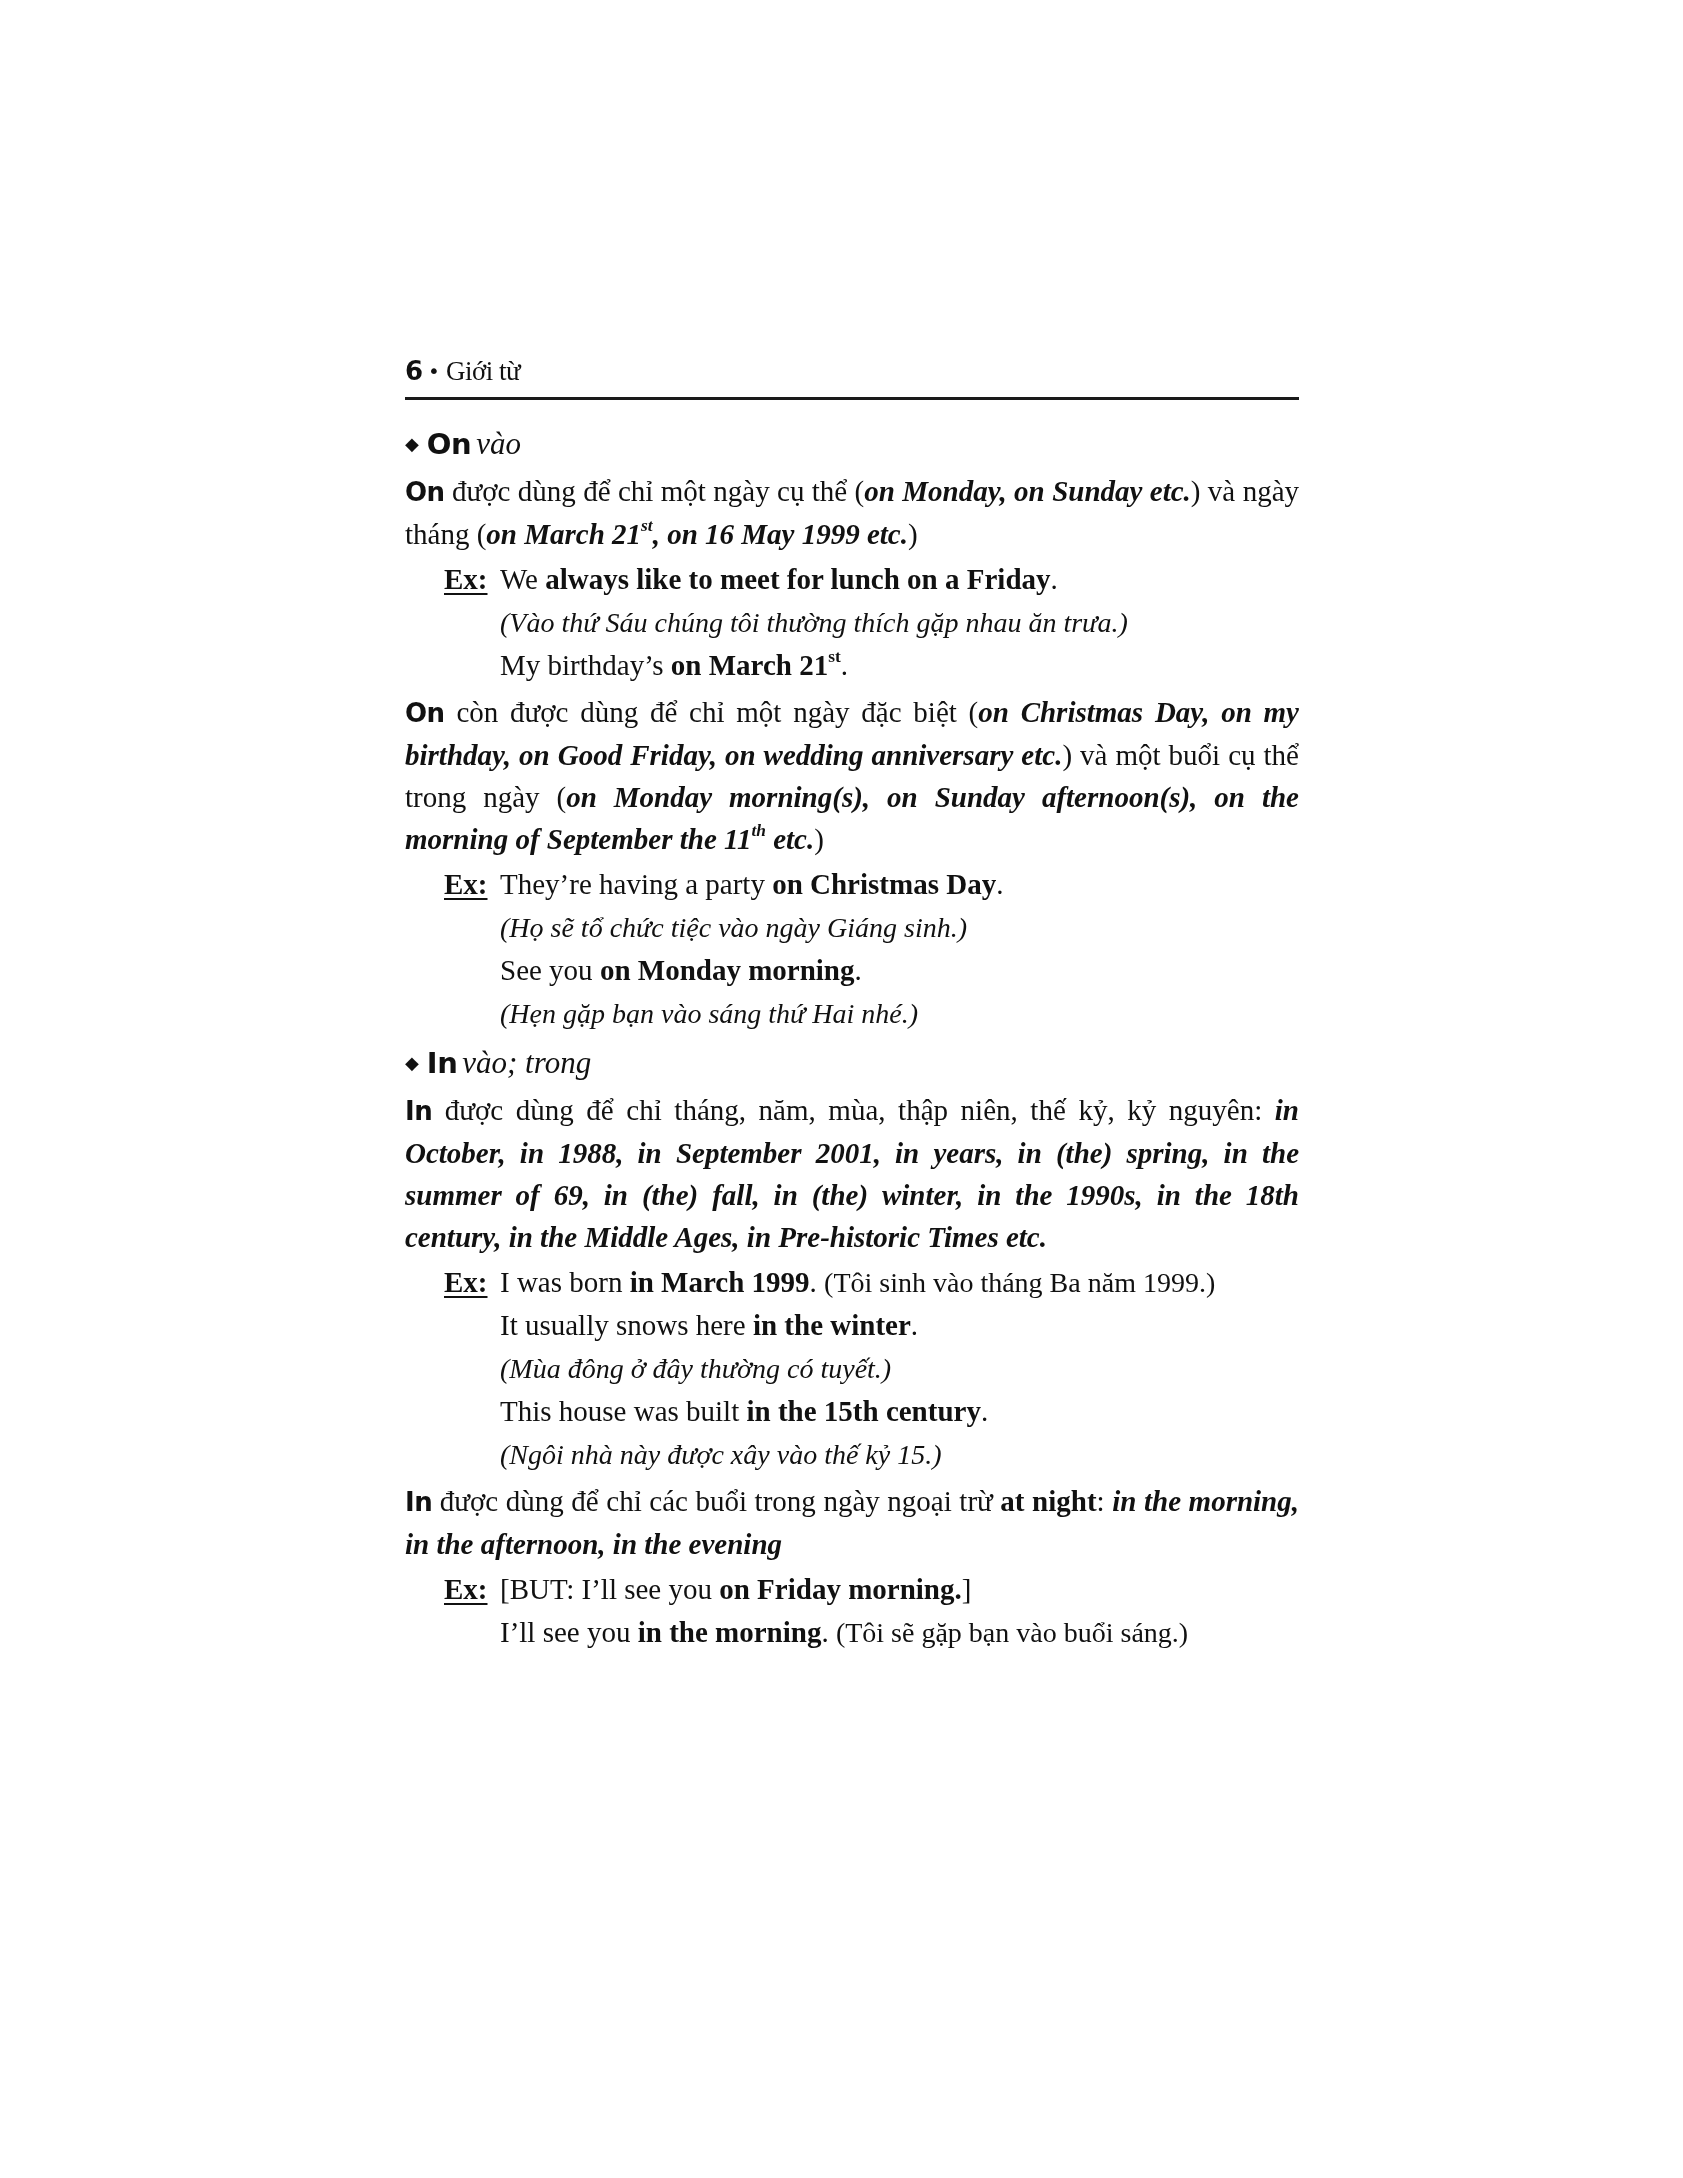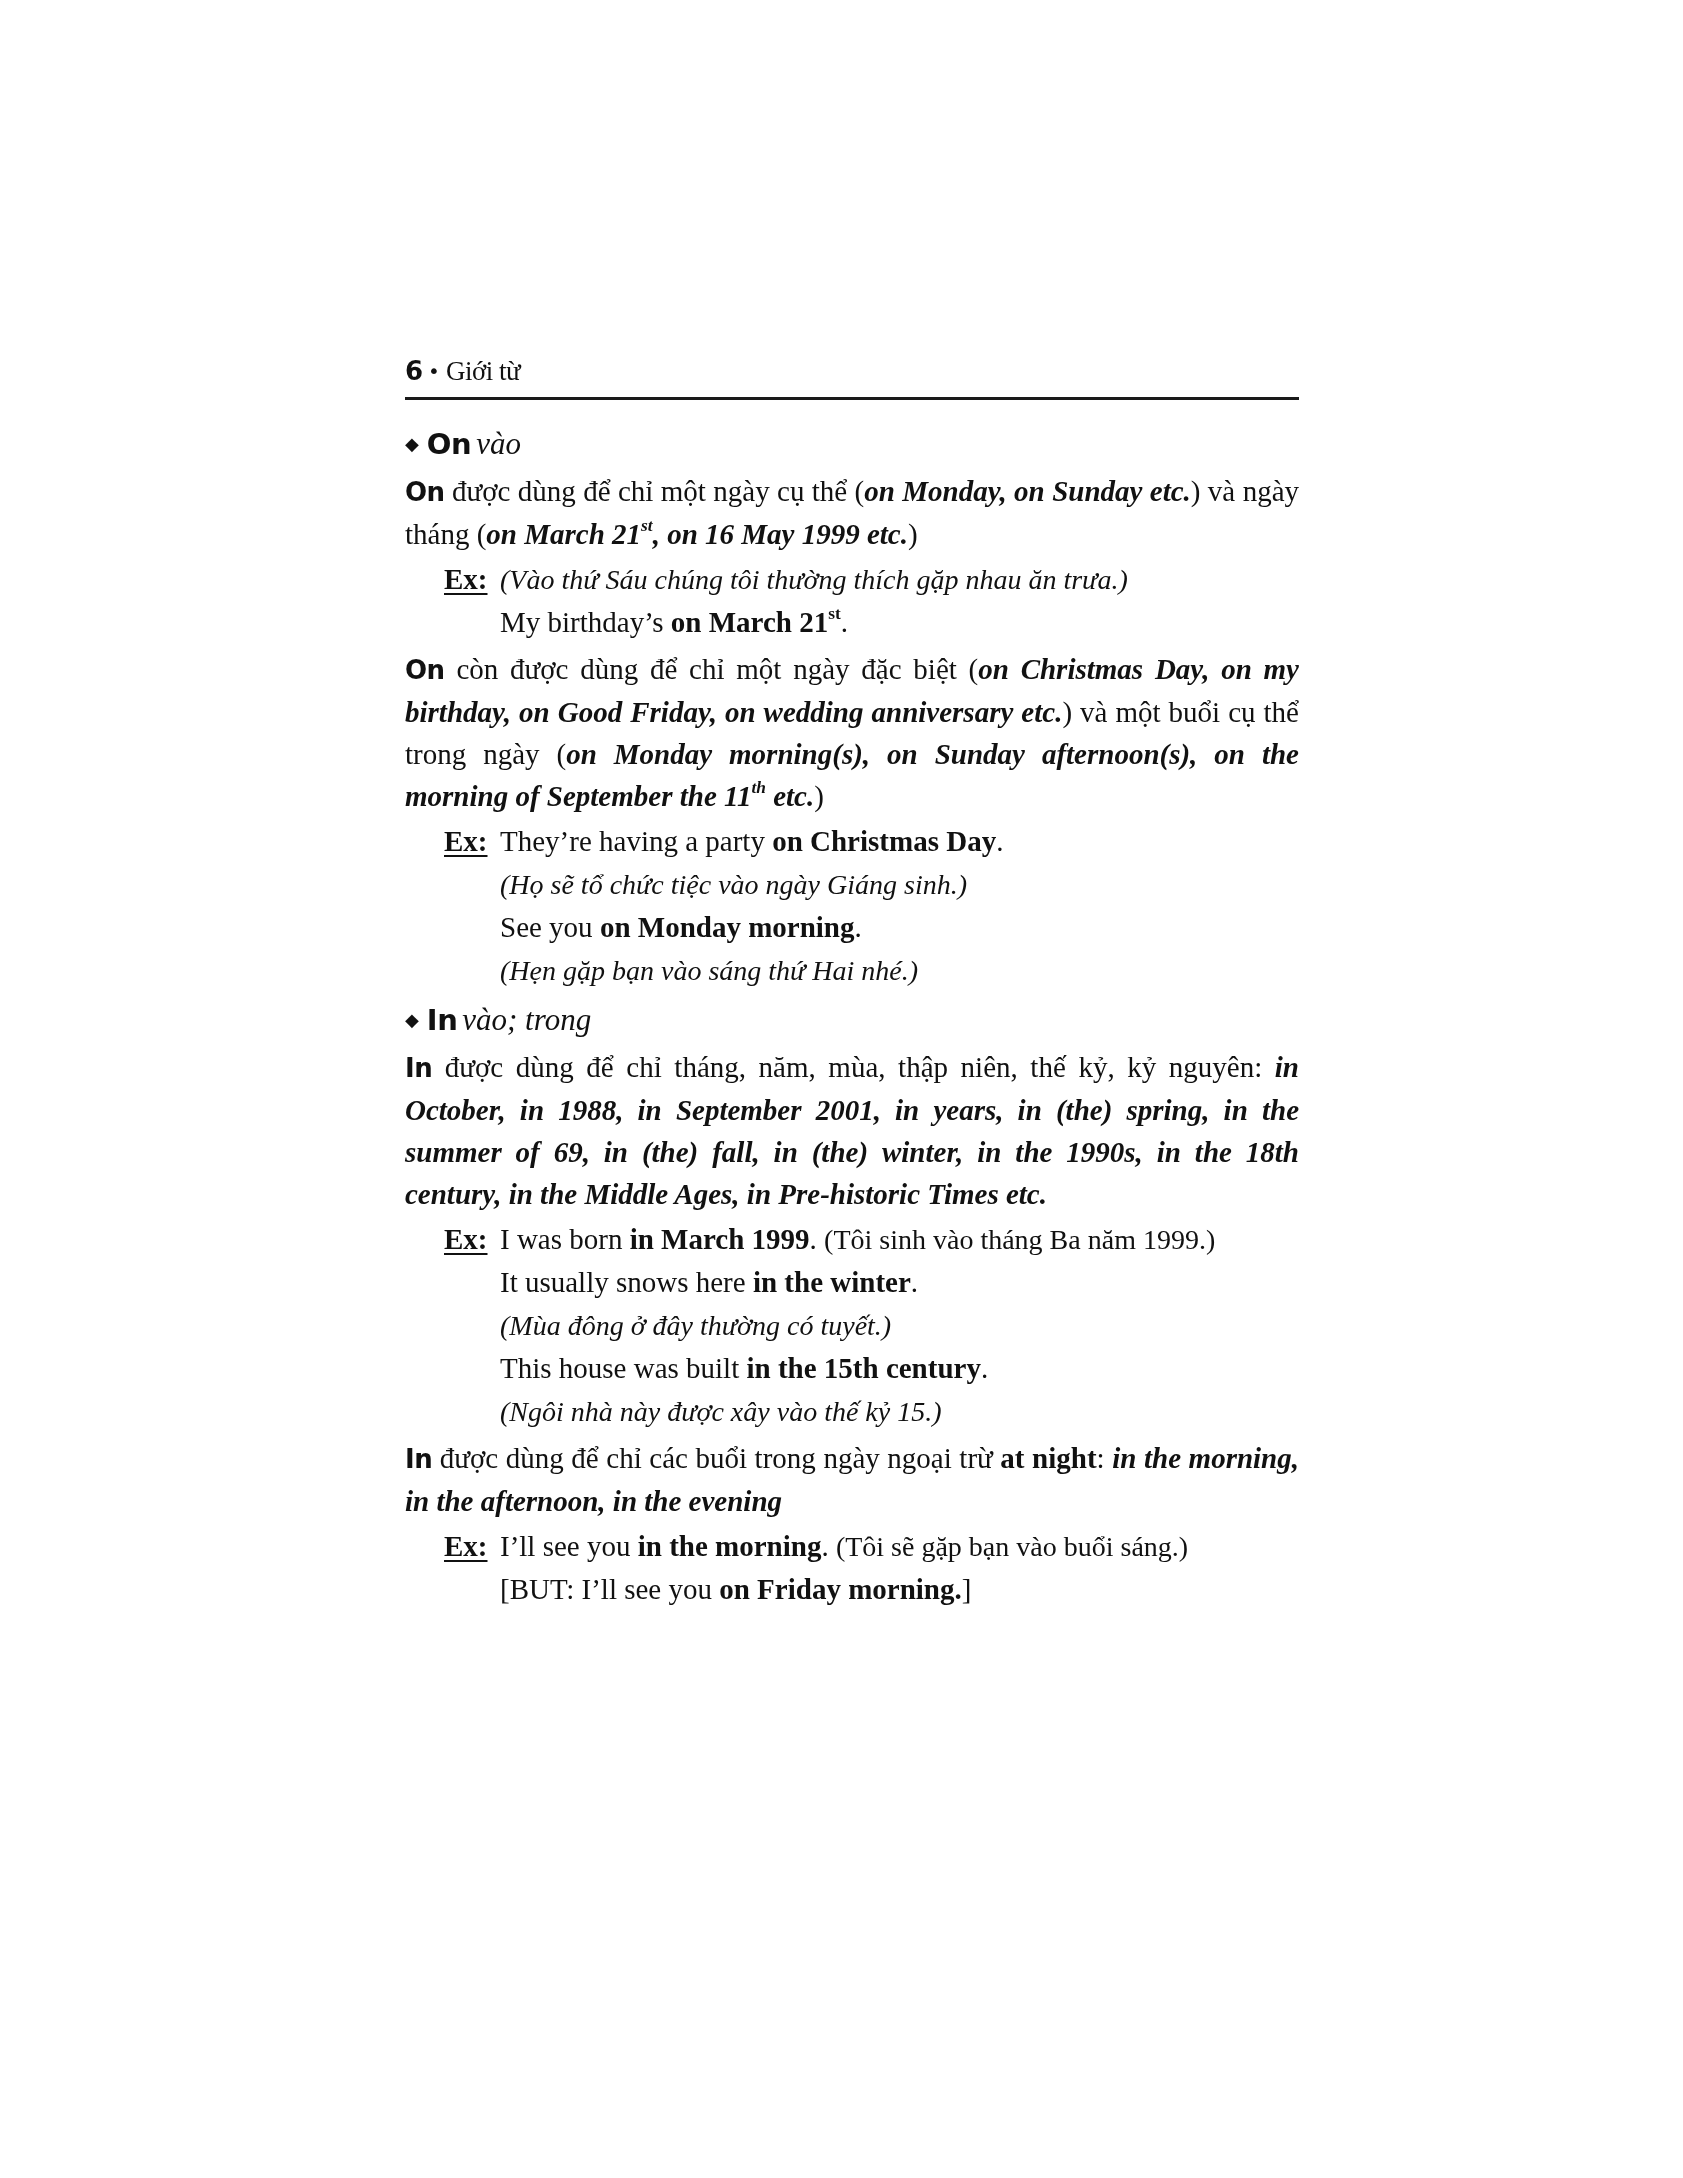--- a/index.html
+++ b/index.html
@@ -129,20 +129,21 @@
 
   <div class="heading">
     <span class="diamond">◆</span><span class="kw">On</span><span class="gloss">vào</span>
   </div>
 
   <div class="para">
     <span class="kw">On</span><span> được dùng để chỉ một ngày cụ thể (</span><span class="it">on Monday, on Sunday etc.</span><span>) và ngày tháng (</span><span class="it"><span>on March 21</span><sup>st</sup><span>, on 16 May 1999 etc.</span></span><span>)</span>
   </div>
   <div class="ex-block">
     <span class="ex-label">Ex:</span>
+    <div class="ex-line"><span>We </span><span class="b">always like to meet for lunch on a Friday</span><span>.</span></div>
     <div class="ex-trans">(Vào thứ Sáu chúng tôi thường thích gặp nhau ăn trưa.)</div>
     <div class="ex-line"><span>My birthday’s </span><span class="b"><span>on March 21</span><sup>st</sup></span><span>.</span></div>
   </div>
 
   <div class="para">
     <span class="kw">On</span><span> còn được dùng để chỉ một ngày đặc biệt (</span><span class="it">on Christmas Day, on my birthday, on Good Friday, on wedding anniversary etc.</span><span>) và một buổi cụ thể trong ngày (</span><span class="it"><span>on Monday morning(s), on Sunday afternoon(s), on the morning of September the 11</span><sup>th</sup><span> etc.</span></span><span>)</span>
   </div>
   <div class="ex-block">
     <span class="ex-label">Ex:</span>
     <div class="ex-line"><span>They’re having a party </span><span class="b">on Christmas Day</span><span>.</span></div>
@@ -165,19 +166,19 @@
     <div class="ex-trans">(Mùa đông ở đây thường có tuyết.)</div>
     <div class="ex-line"><span>This house was built </span><span class="b">in the 15th century</span><span>.</span></div>
     <div class="ex-trans">(Ngôi nhà này được xây vào thế kỷ 15.)</div>
   </div>
 
   <div class="para">
     <span class="kw">In</span><span> được dùng để chỉ các buổi trong ngày ngoại trừ </span><span class="b">at night</span><span>: </span><span class="it">in the morning, in the afternoon, in the evening</span>
   </div>
   <div class="ex-block">
     <span class="ex-label">Ex:</span>
+    <div class="ex-line"><span>[BUT: I’ll see you </span><span class="b">on Friday morning.</span><span>]</span></div>
     <div class="ex-line"><span>I’ll see you </span><span class="b">in the morning</span><span>. </span><span class="tr">(Tôi sẽ gặp bạn vào buổi sáng.)</span></div>
-    <div class="ex-line"><span>[BUT: I’ll see you </span><span class="b">on Friday morning.</span><span>]</span></div>
   </div>
 
 
 </div>
 
 
 </body></html>

